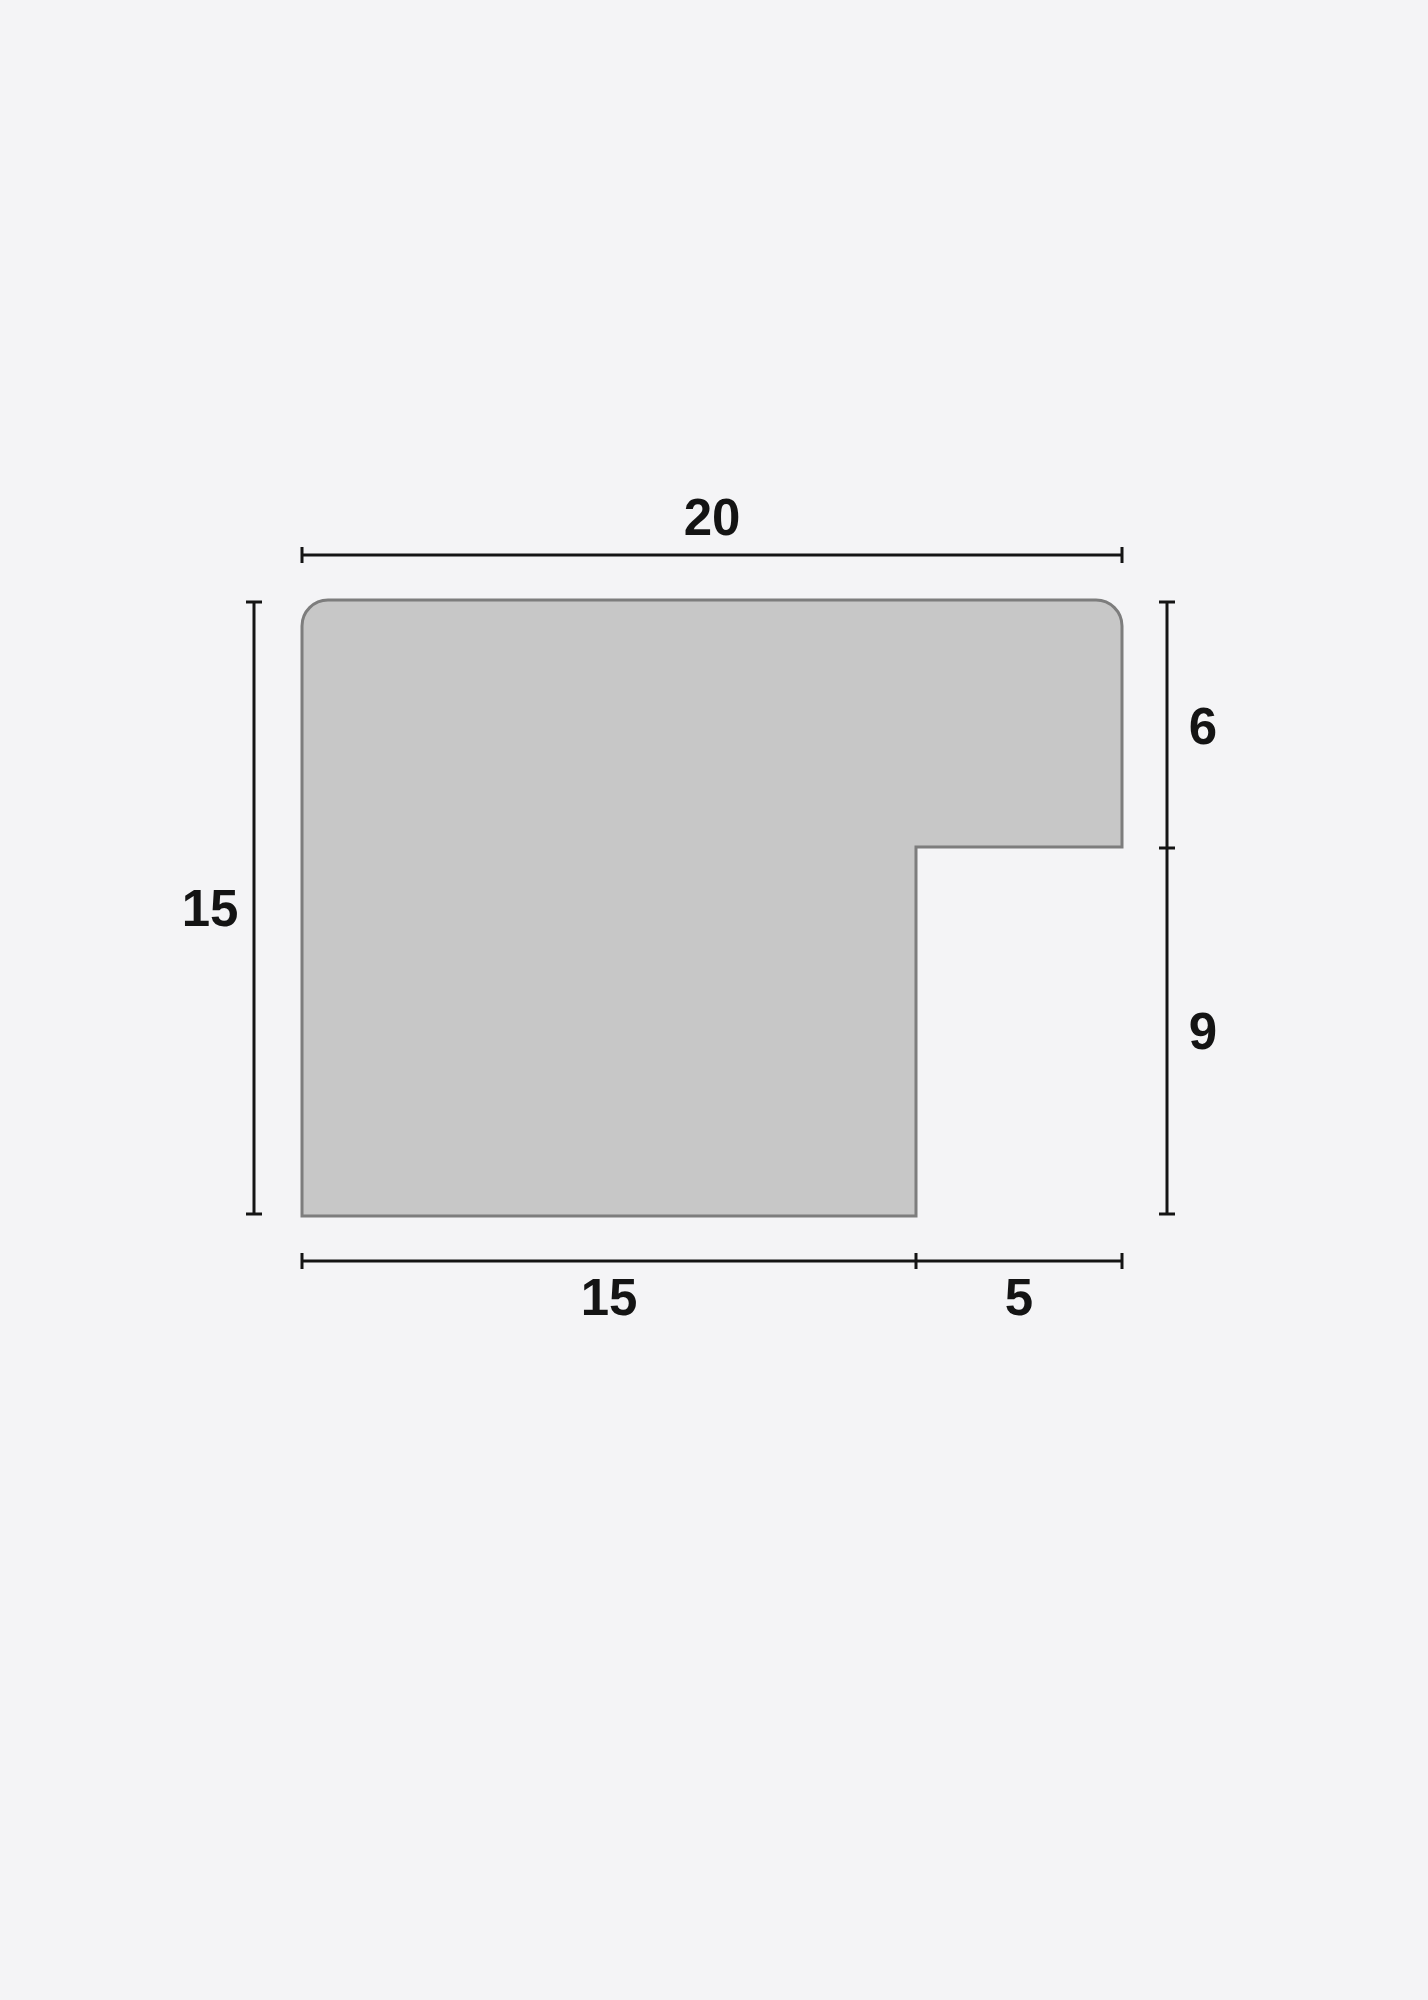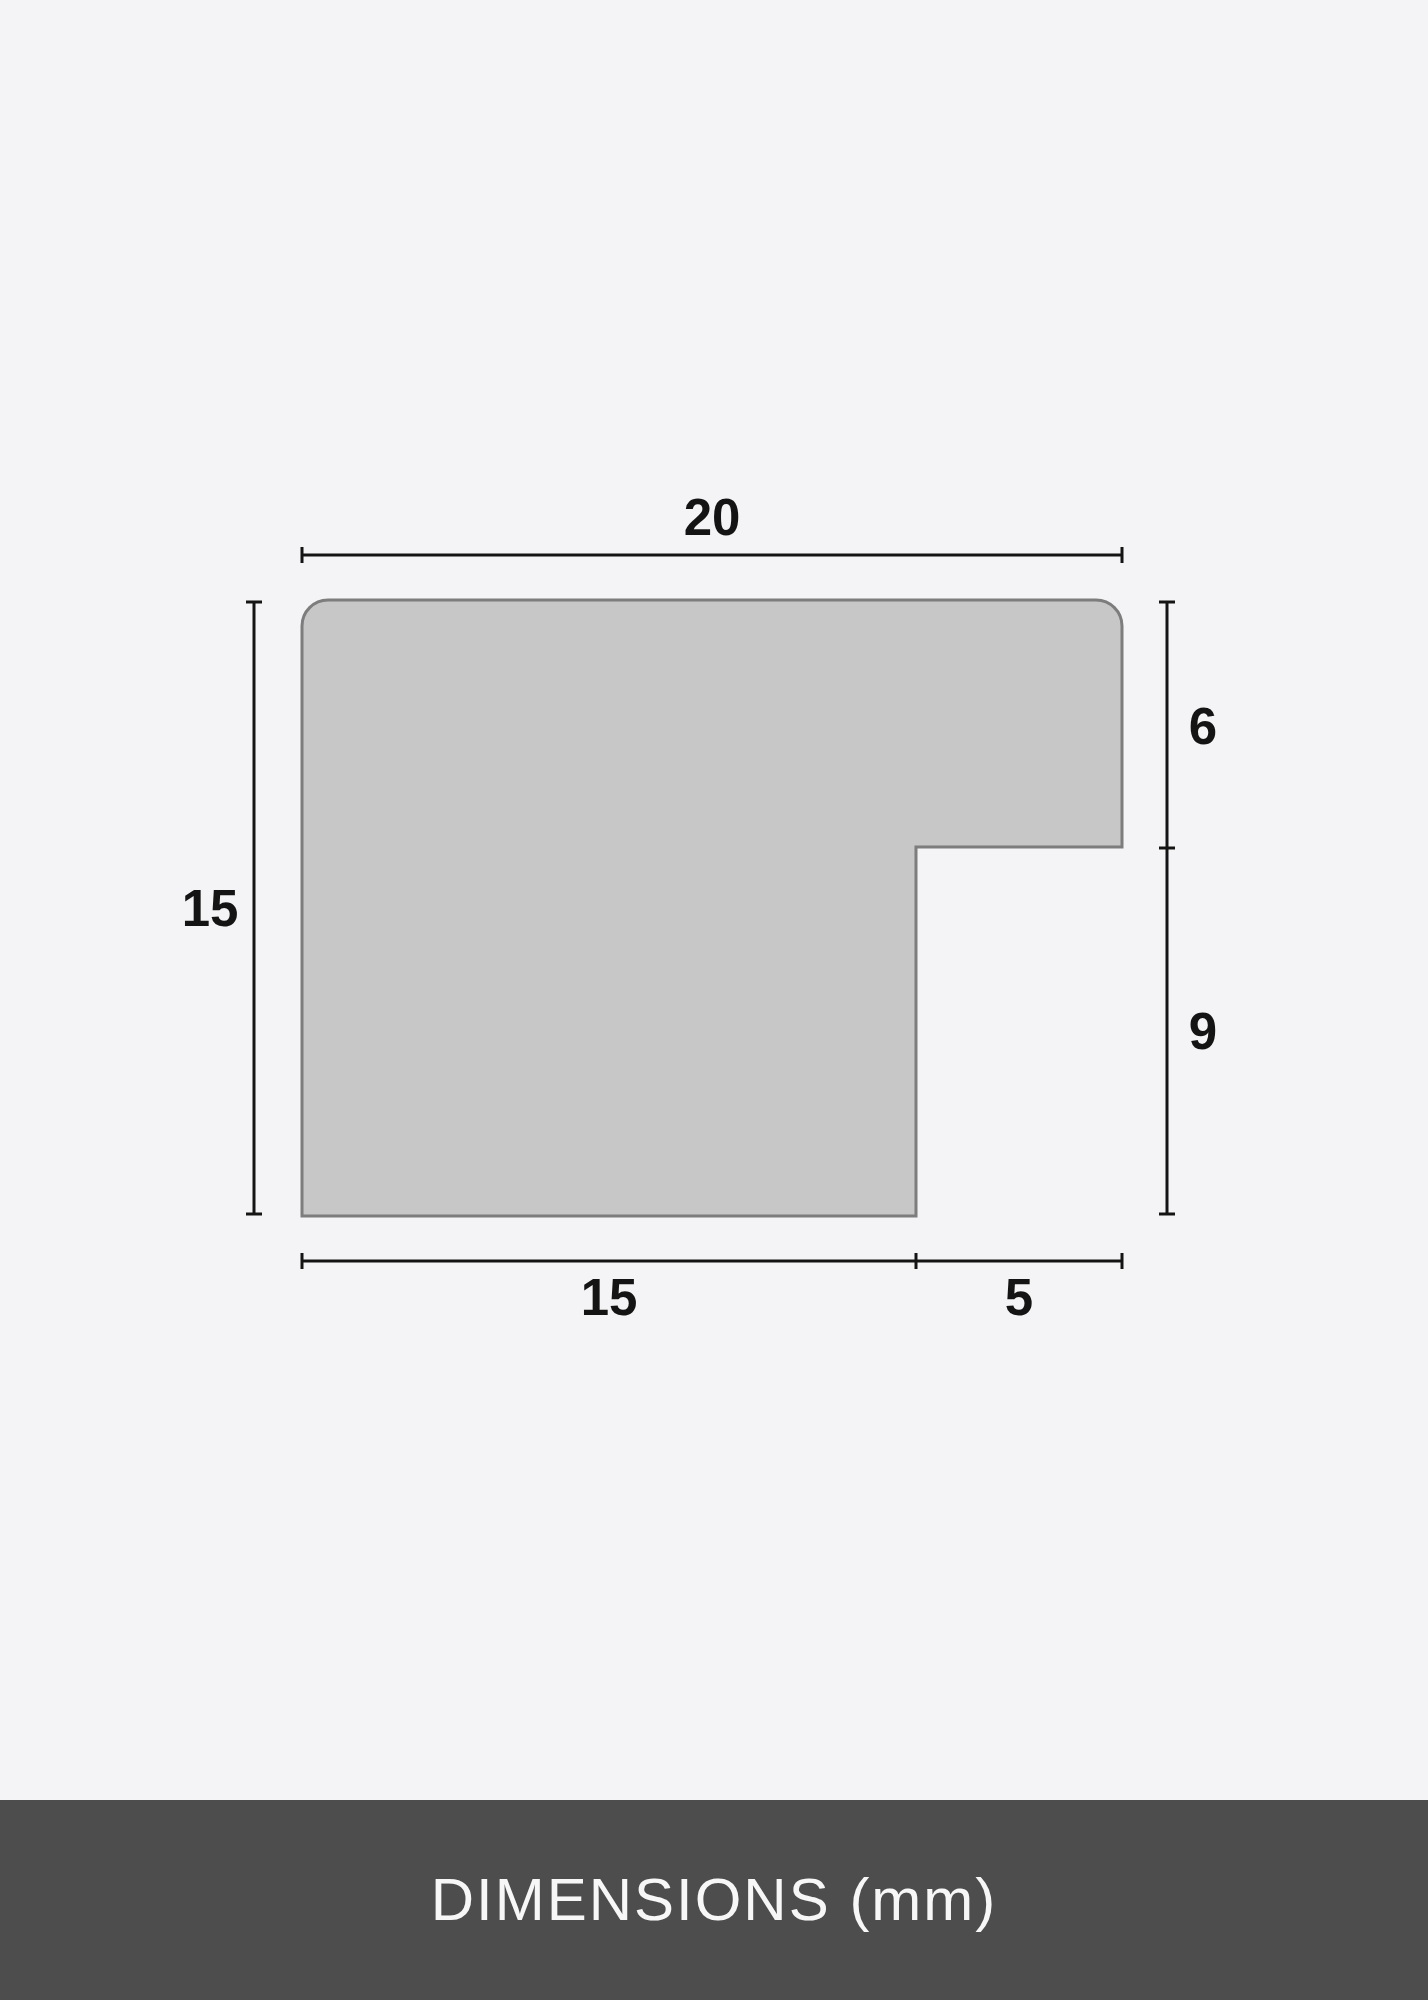--- a/index.html
+++ b/index.html
@@ -100,17 +100,14 @@
   <span class="dim-label" style="left:210px; top:908px;">15</span>
 
   <span class="dim-label" style="left:1203px; top:726px;">6</span>
 
   <span class="dim-label" style="left:1203px; top:1031px;">9</span>
 
   <span class="dim-label" style="left:609px; top:1297px;">15</span>
 
   <span class="dim-label" style="left:1019px; top:1297px;">5</span>
 
-  <div class="footer-bar">
-    <span class="footer-text">DIMENSIONS (mm)</span>
-  </div>
 
 </div>
 
 </body></html>

